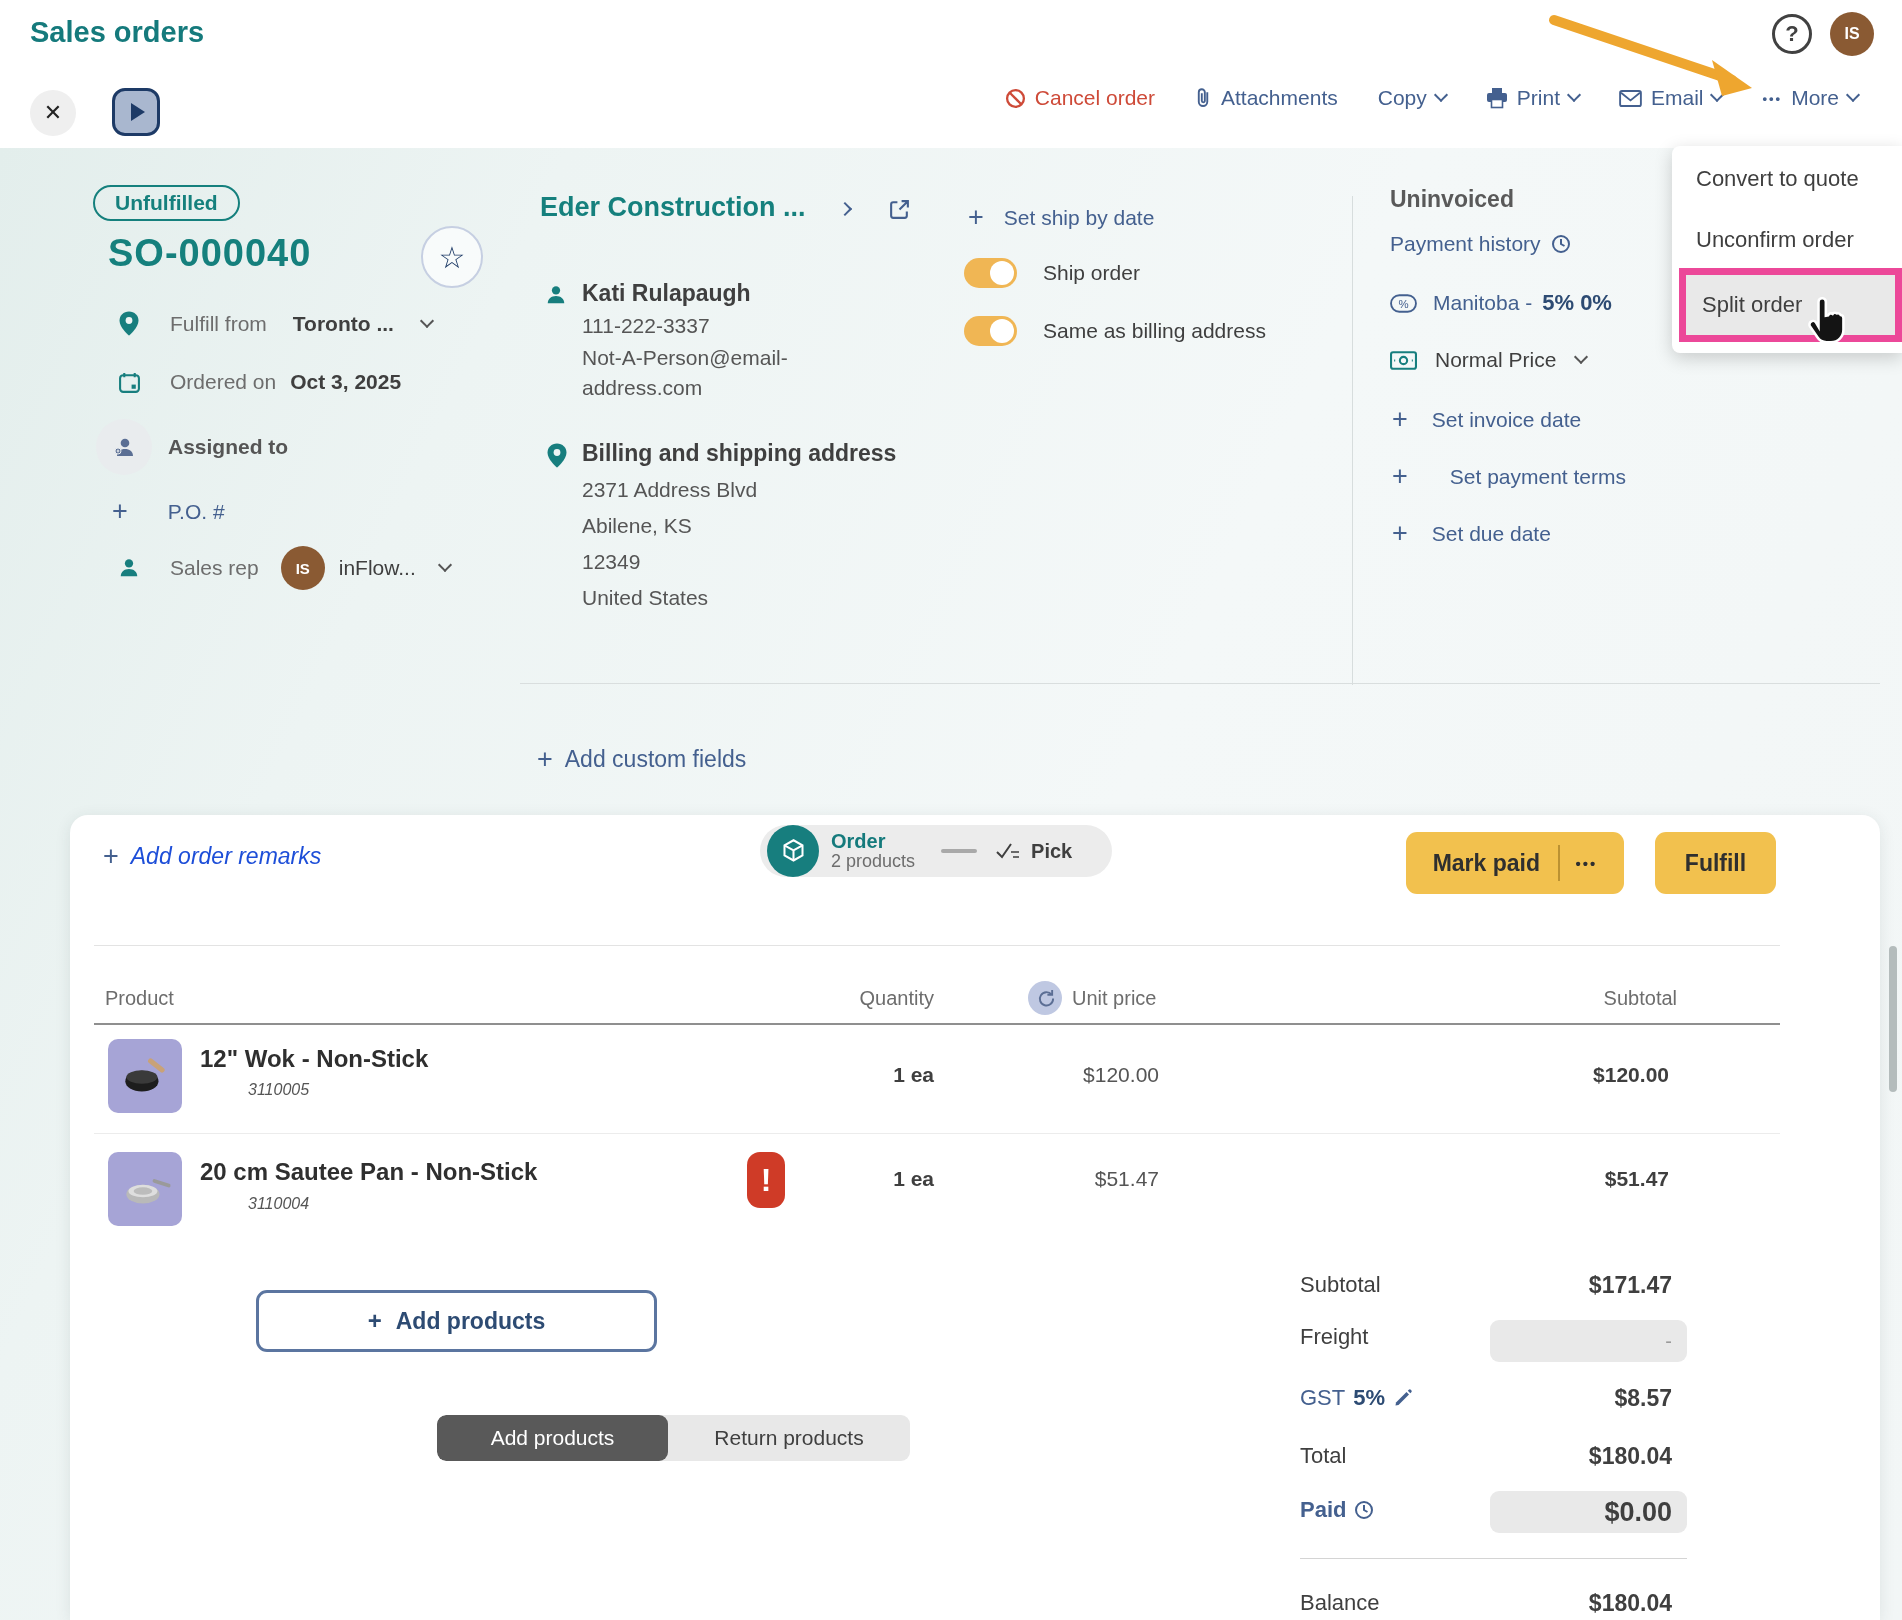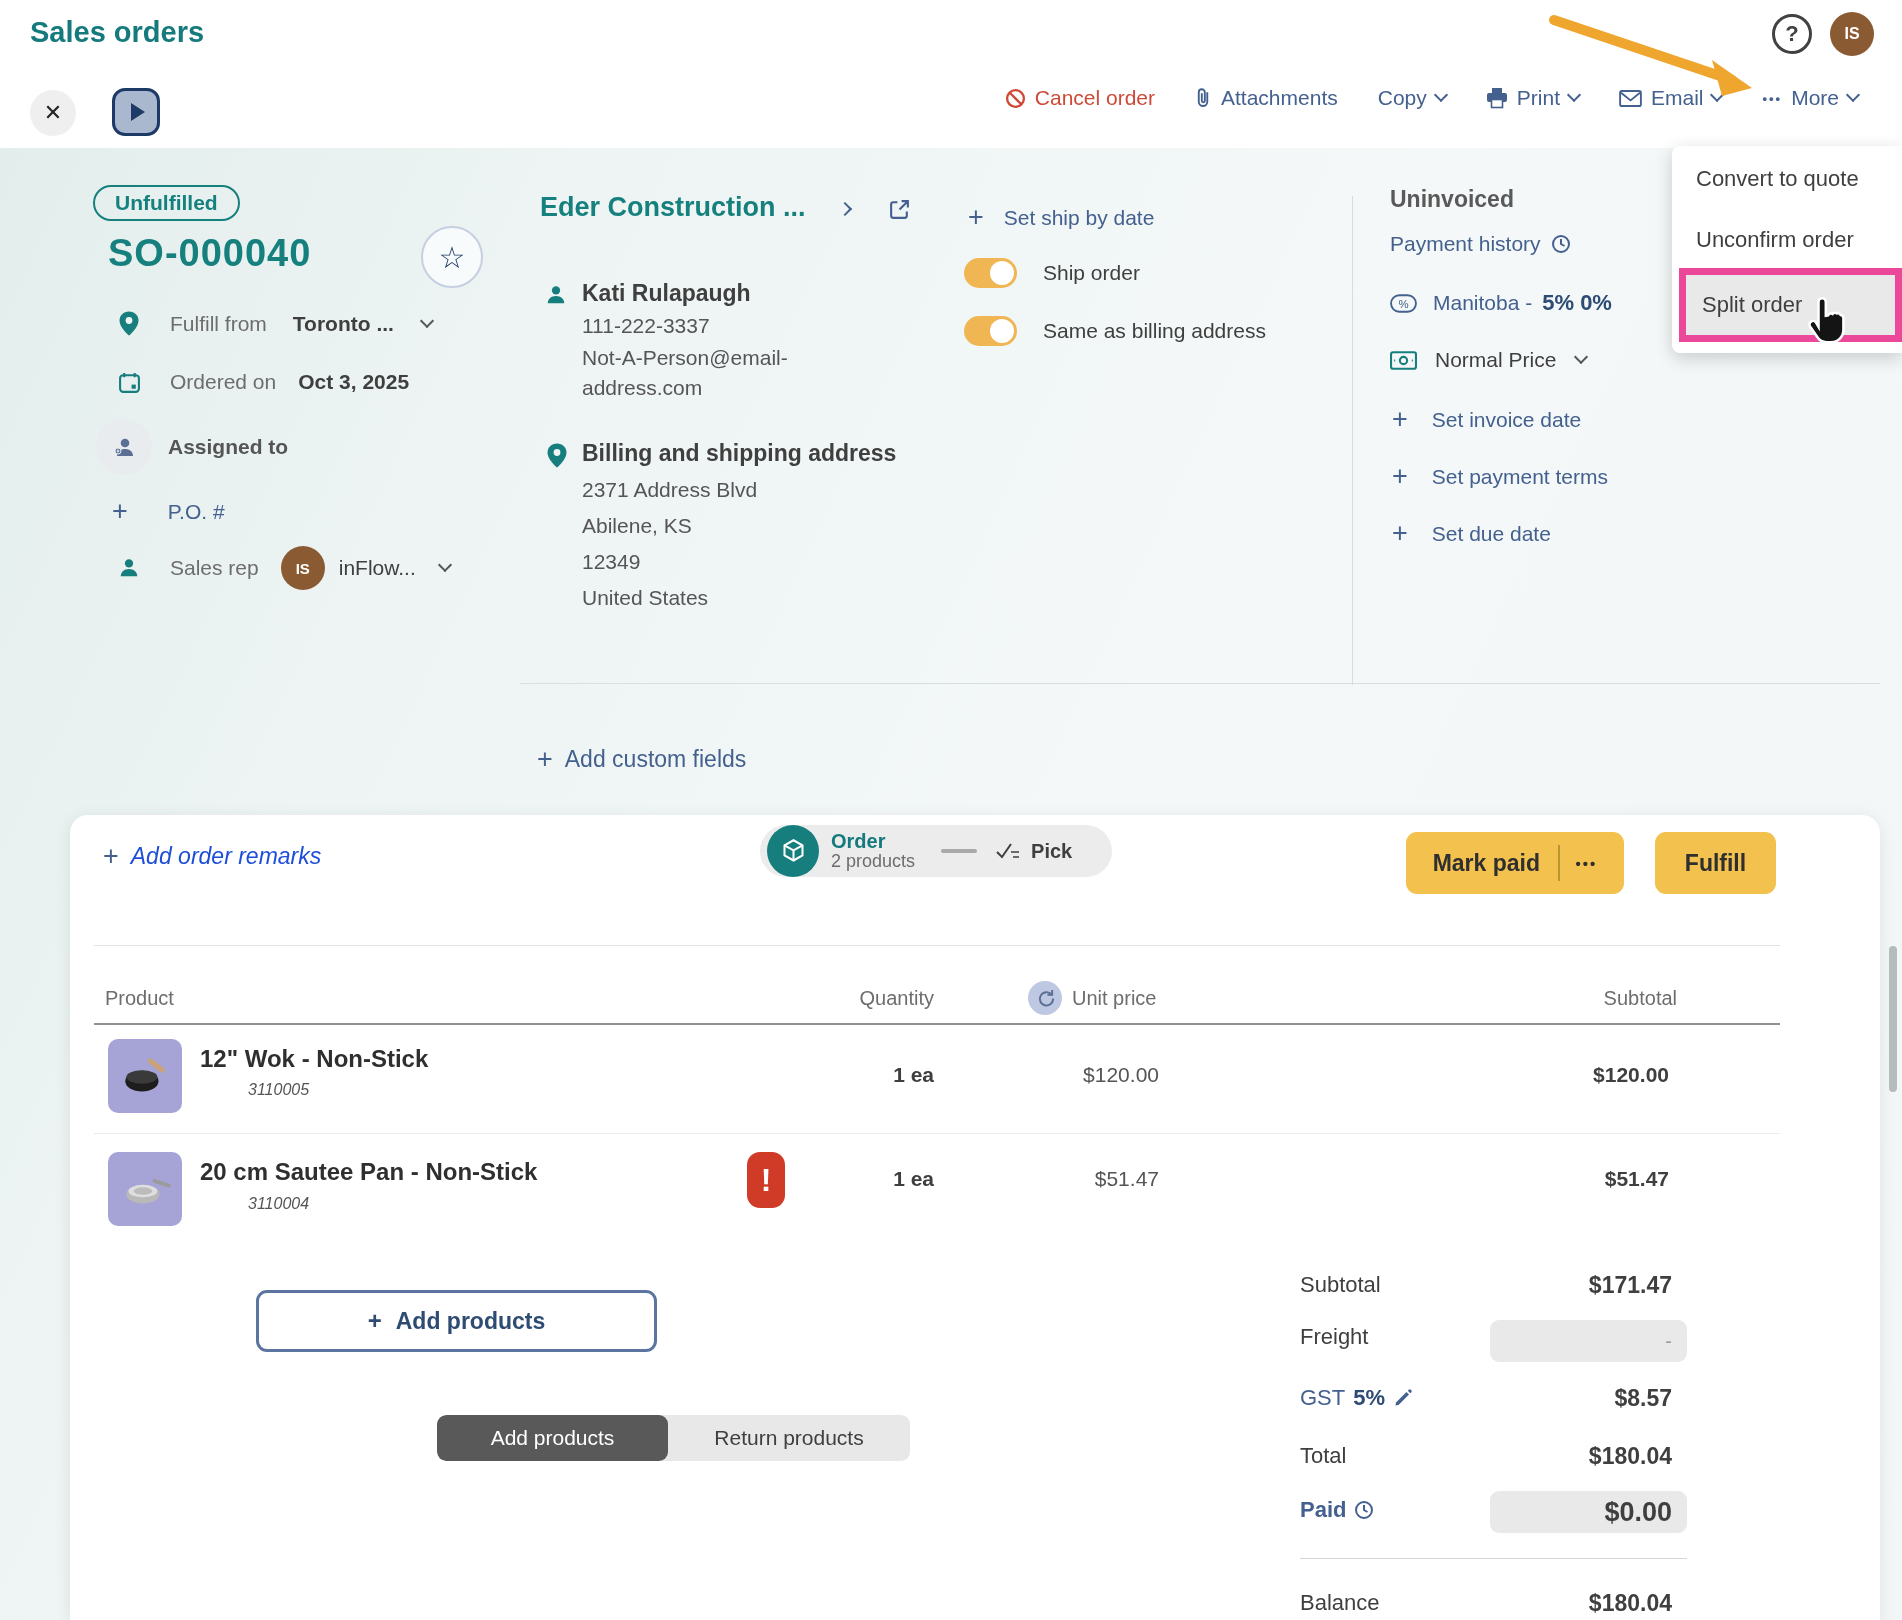--- a/index.html
+++ b/index.html
@@ -223,21 +223,21 @@
     <span class="chev dark" style="margin-left:28px;"></span>
   </div>
 
   <div class="row" style="left:118px; top:370px;">
     <svg width="23" height="23" viewBox="0 0 22 22" fill="none" stroke="#177e7e" stroke-width="2">
         <rect x="2" y="4" width="18" height="16" rx="3"></rect>
         <path d="M6 2v4M16 2v4"></path>
         <rect x="13" y="13" width="4" height="4" fill="#177e7e" stroke="none"></rect>
       </svg>
     <span class="lbl" style="margin-left:29px;">Ordered on</span>
-    <span class="val" style="margin-left:22px;text-align:center;">Oct 3, 2025</span>
+    <span class="val" style="margin-left:14px;text-align:center;">Oct 3, 2025</span>
   </div>
 
   <div class="row" style="left:96px; top:419px;">
     <span class="gray-circle">
       <svg width="24" height="24" viewBox="0 0 24 24" fill="#5b6f94">
           <circle cx="13" cy="8" r="4.3"></circle>
           <path d="M5 21c0-4.4 3.6-7 8-7s8 2.6 8 7z"></path>
           <circle cx="6" cy="16" r="3" fill="#5b6f94" stroke="#e9ecee" stroke-width="1"></circle>
           <path d="M4.6 16h2.8M6 14.6v2.8" stroke="#e9ecee" stroke-width="1.2"></path>
         </svg>
@@ -329,21 +329,21 @@
     <span style="margin-left:8px; font-size:21px; color:#3f3f3f;">Normal Price</span>
     <span class="chev dark" style="margin-left:10px;"></span>
   </div>
 
   <div class="inv-row" style="left:1392px; top:404px;">
     <span class="plus"></span>
     <span class="blue" style="margin-left:14px;">Set invoice date</span>
   </div>
   <div class="inv-row" style="left:1392px; top:461px;">
     <span class="plus"></span>
-    <span class="blue" style="margin-left:14px;">Set payment terms</span>
+    <span class="blue" style="margin-left:32px;">Set payment terms</span>
   </div>
   <div class="inv-row" style="left:1392px; top:518px;">
     <span class="plus"></span>
     <span class="blue" style="margin-left:14px;">Set due date</span>
   </div>
 
   <div class="hdiv-top"></div>
   <div class="custom-fields">
     <span class="plus"></span>
     <span class="txt">Add custom fields</span>

